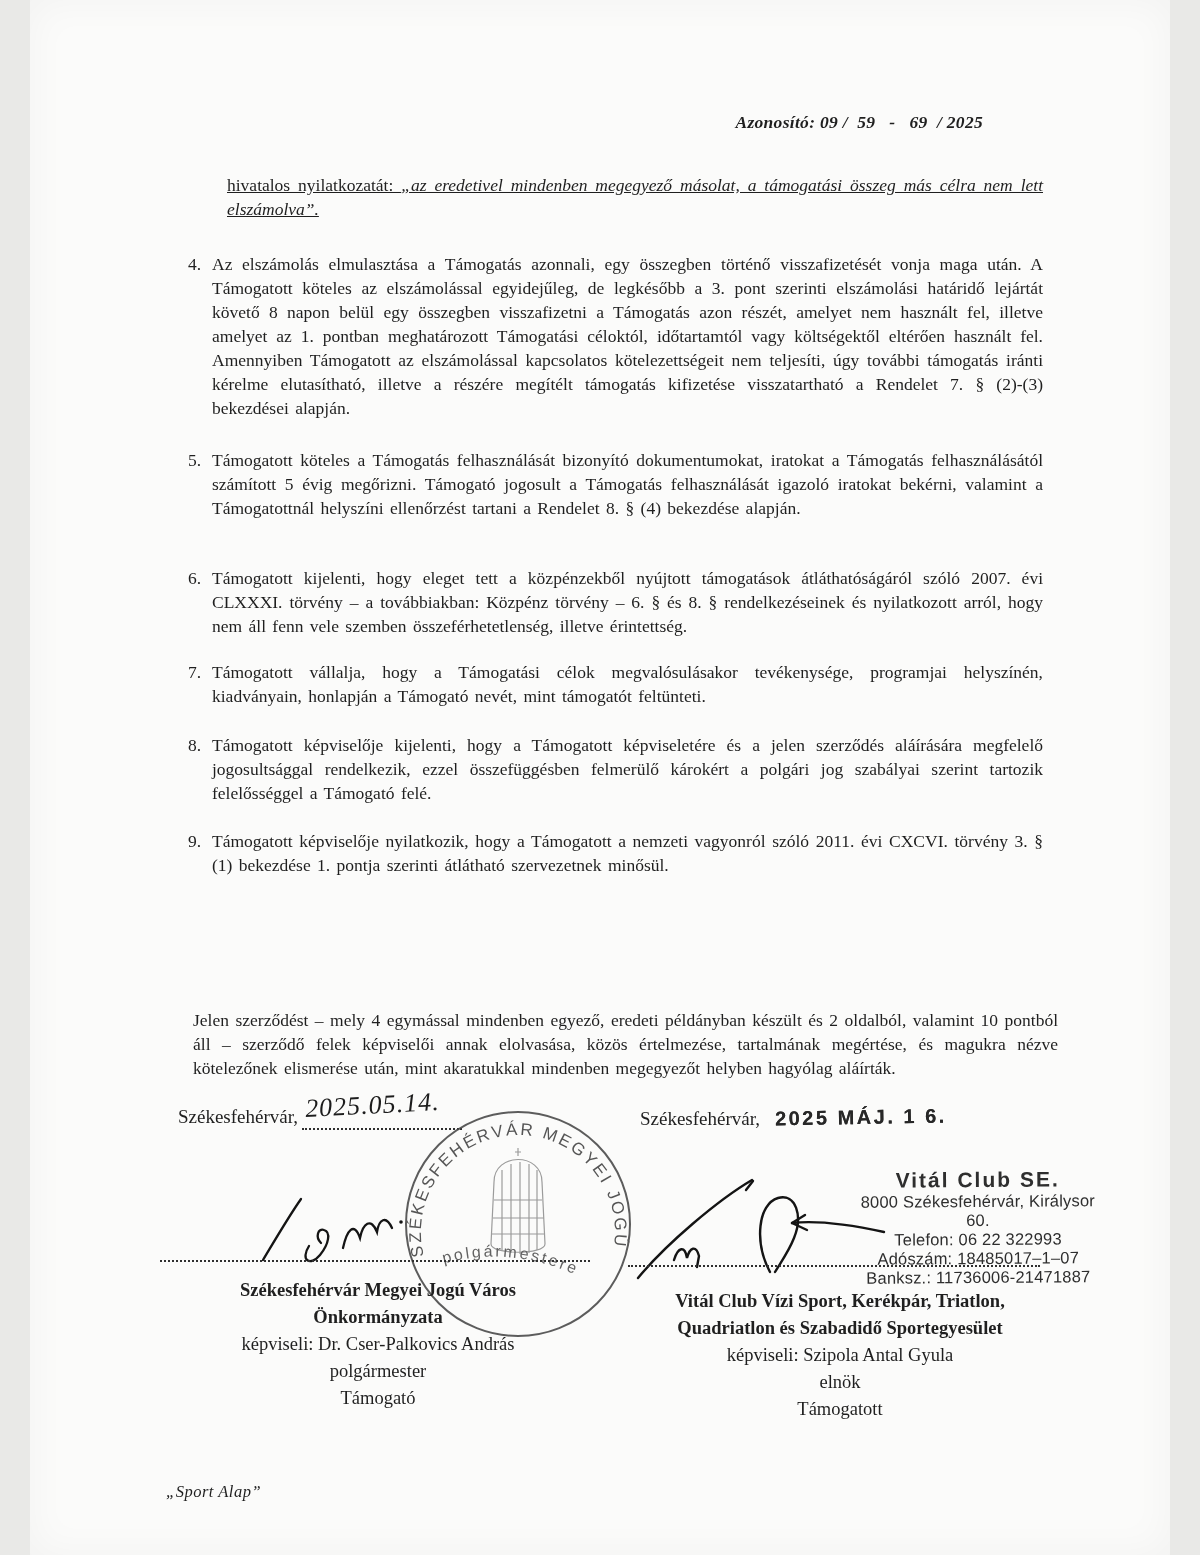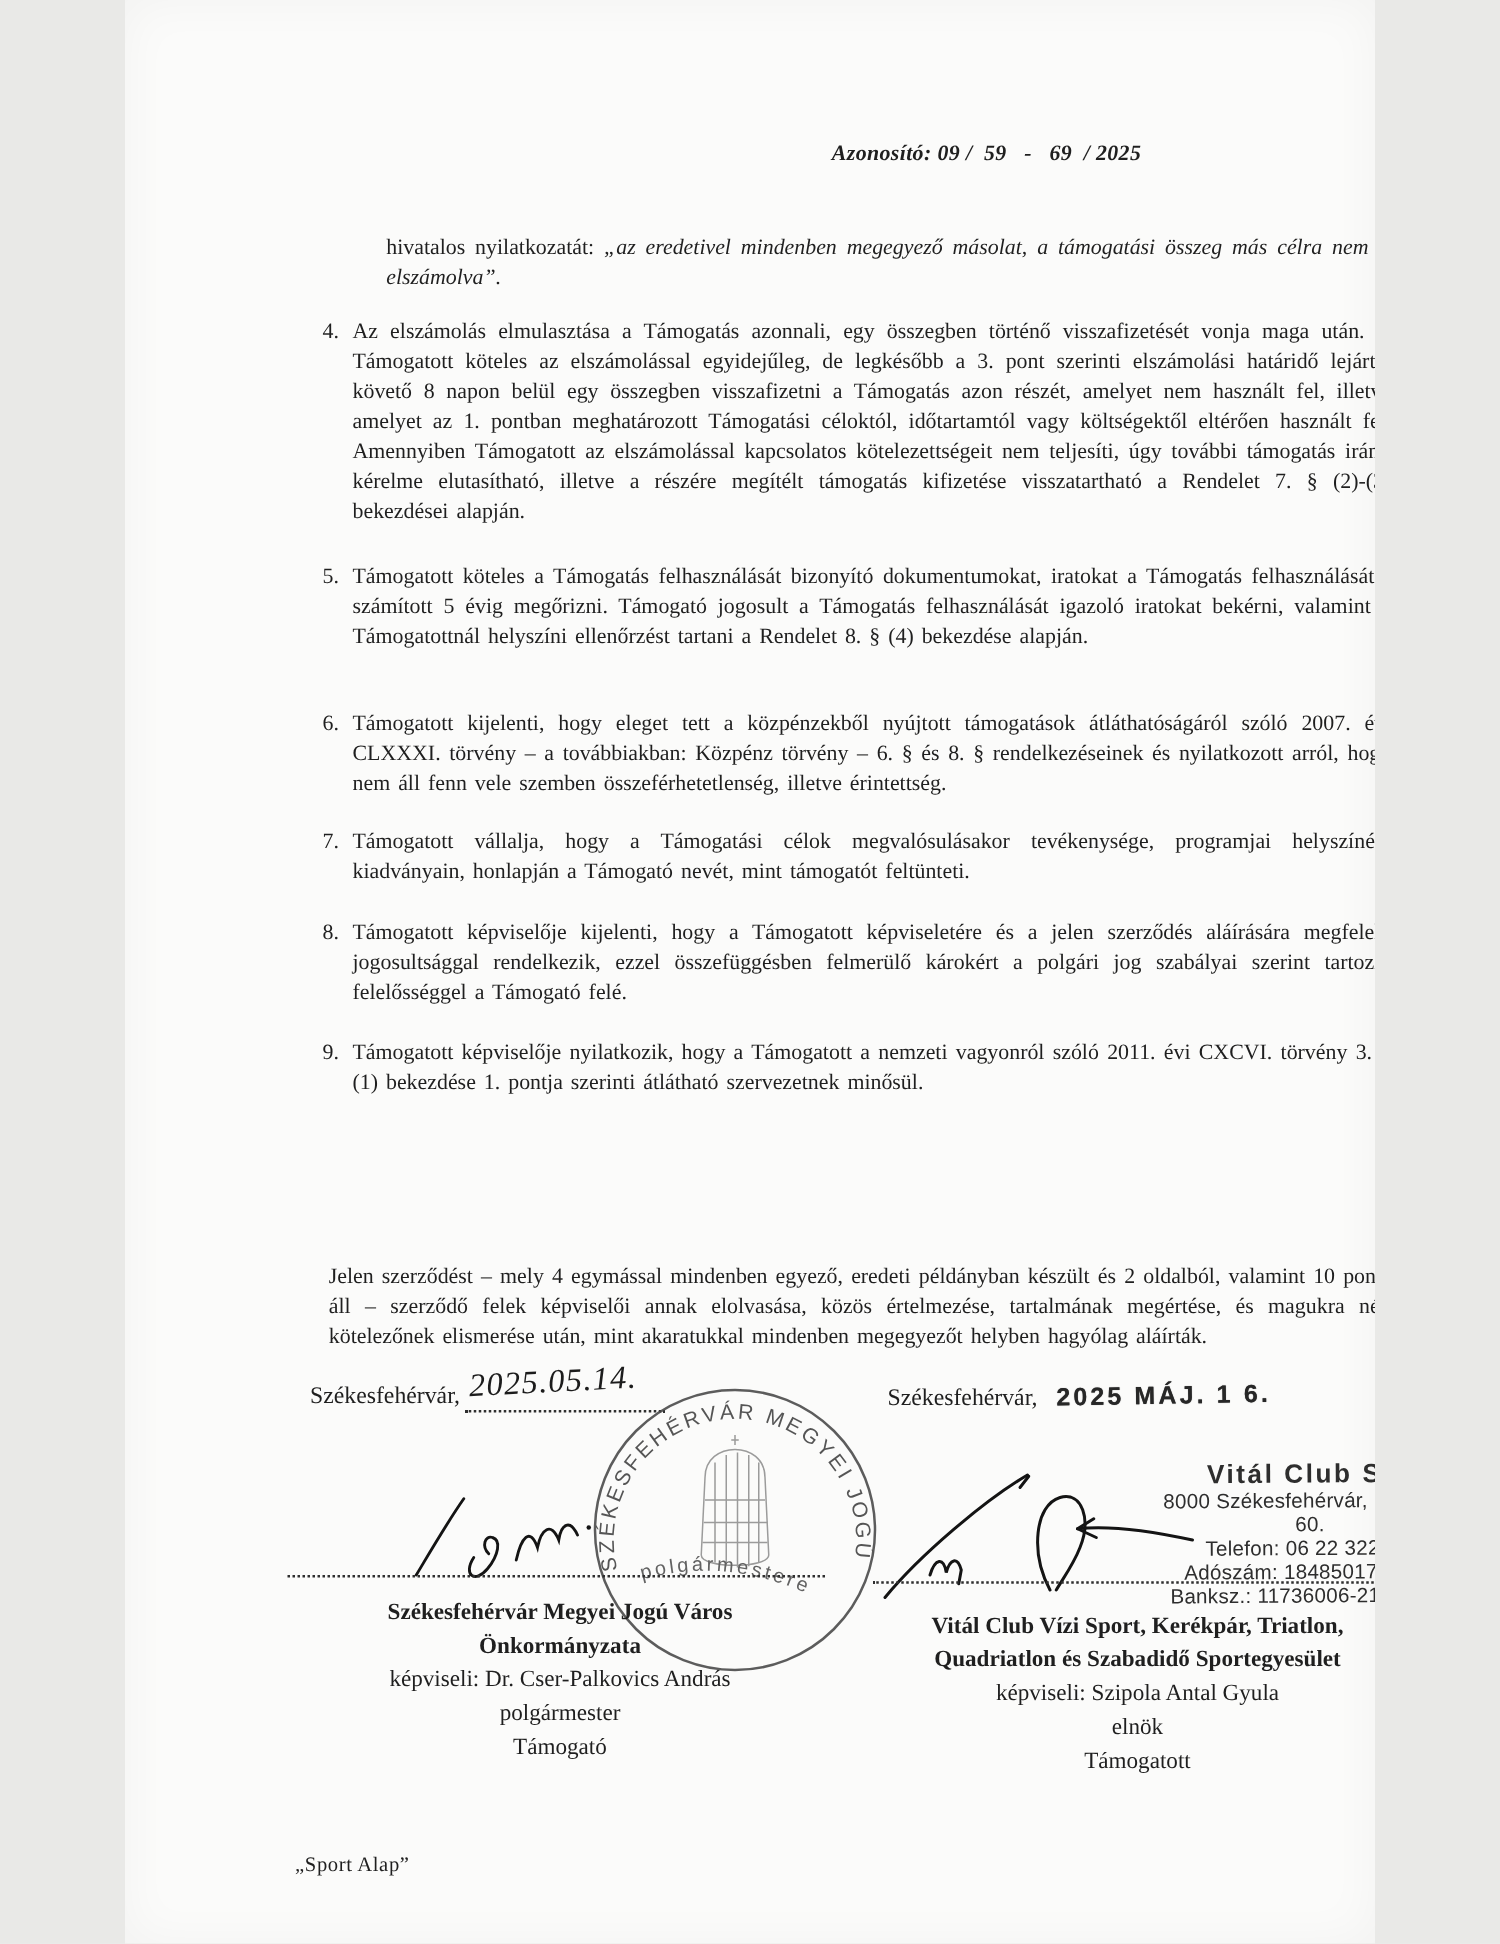--- a/index.html
+++ b/index.html
@@ -1,28 +1,28 @@
 <!DOCTYPE html>
 <html lang="hu"><head>
 <meta charset="utf-8">
 <style>
   html,body{margin:0;padding:0;background:#e9e9e7;}
   .page{
-    position:relative;width:1000px;height:1555px;margin:0 auto;
+    position:relative;width:1140px;height:1555px;margin:0 auto;
     background:#fbfbfa;overflow:hidden;
     box-shadow:inset 0 0 40px rgba(0,0,0,.04);
     font-family:"Liberation Serif", serif;color:#1f1f1f;
   }
   .abs{position:absolute;}
   .hdr{
     top:112px;right:187px;font-size:17.5px;font-weight:bold;font-style:italic;
     white-space:pre;letter-spacing:.3px;
   }
   .bodytext{font-size:17.5px;line-height:24px;word-spacing:2px;}
-  .intro{top:173px;left:197px;width:816px;text-align:justify;margin:12px;}
+  .intro{top:173px;left:197px;width:816px;text-align:justify;margin:0;text-decoration:underline;}
   .it{font-style:italic;}
   .item{left:158px;width:855px;}
   .item .num{position:absolute;left:0;top:0;}
   .item .txt{display:block;margin-left:24px;text-align:justify;}
   .closing{left:148px;width:865px;text-align:justify;margin:15px;top:993px;}
   .dateline{font-size:19px;}
   .hand{
     font-family:"Liberation Serif", serif;font-style:italic;font-size:26px;
     letter-spacing:1px;color:#1c1c1c;transform:rotate(-3deg);transform-origin:left bottom;
     white-space:nowrap;
@@ -34,21 +34,21 @@
   }
   .dotline{border-bottom:2.5px dotted #2f2f2f;height:0;}
   .orgstamp{
     left:818px;top:1168px;width:260px;text-align:center;
     font-family:"Liberation Sans", sans-serif;color:#2e2e2e;transform:rotate(-.4deg);
   }
   .orgstamp .oname{font-size:21px;font-weight:bold;letter-spacing:2px;line-height:24px;}
   .orgstamp .oline{font-size:16.5px;line-height:19px;letter-spacing:.2px;}
   .sigblock{text-align:center;font-size:18.5px;line-height:27px;}
   .sigblock .bold{font-weight:bold;}
-  .footer{left:136px;top:1482px;font-size:16.5px;letter-spacing:.5px;}
+  .footer{left:136px;top:1482px;font-style:italic;font-size:16.5px;letter-spacing:.5px;}
   svg{display:block;}
 </style>
 </head>
 <body>
 
 <div class="page">
 
   <div class="abs hdr">Azonosító: 09 /  59   -   69  / 2025</div>
 
   <p class="abs intro bodytext"><span>hivatalos nyilatkozatát: </span><span class="it">„az eredetivel mindenben megegyező másolat, a támogatási összeg más célra nem lett elszámolva”.</span></p>

